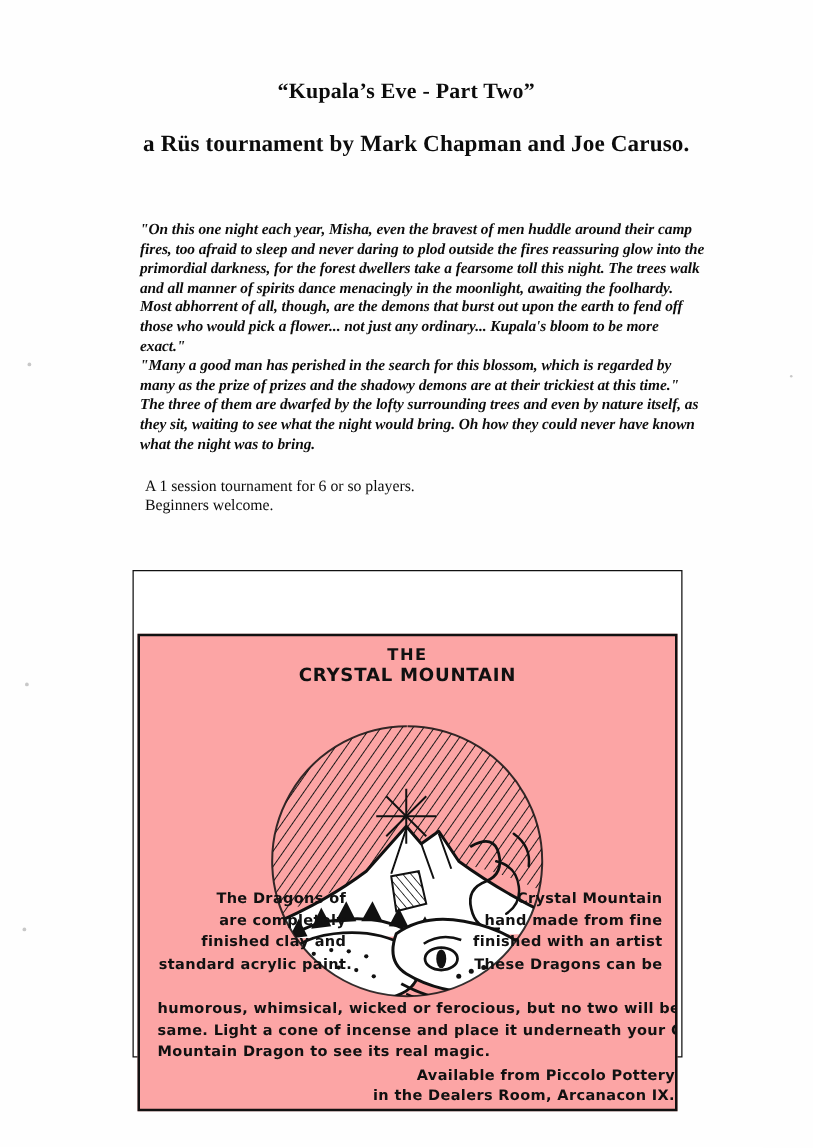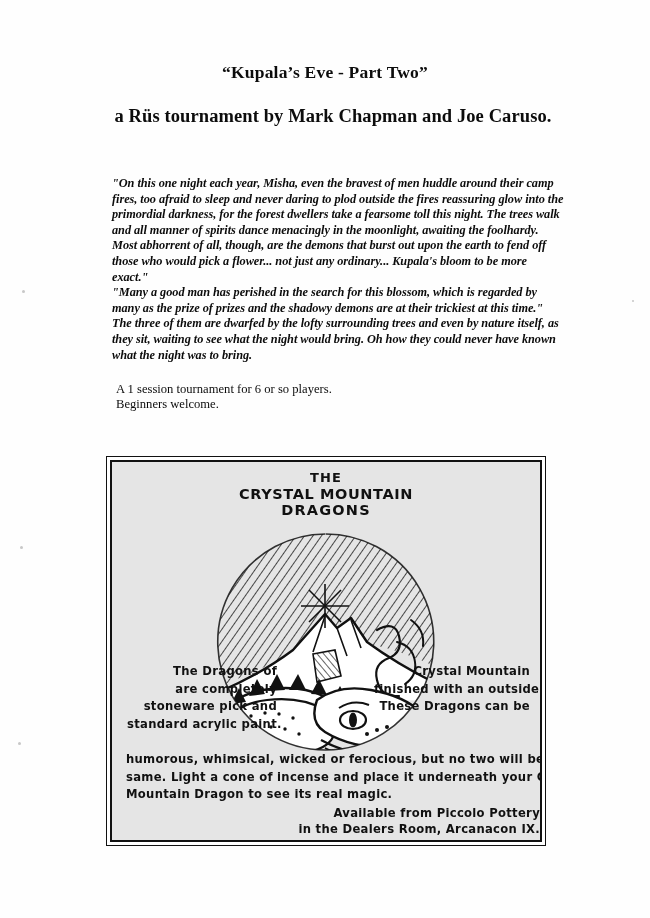--- a/index.html
+++ b/index.html
@@ -92,21 +92,22 @@
     box-sizing: border-box;
     background: #fff;
   }
   .ad-box-inner {
     width: 100%;
     height: 100%;
     border: 2.4px solid #111;
     box-sizing: border-box;
     position: relative;
     overflow: hidden;
-    background: #e5e5e5;
+    background: #fca5a5;
+    margin-top: 47px;
   }
 
   .hand {
     font-family: "DejaVu Sans", "Liberation Sans", sans-serif;
     font-weight: bold;
     color: #111;
     letter-spacing: 0.3px;
   }
 
   .ad-title {
@@ -207,21 +208,20 @@
     <span class="line">A 1 session tournament for 6 or so players.</span>
     <span class="line">Beginners welcome.</span>
   </div>
 
   <div class="ad-box">
     <div class="ad-box-inner">
 
       <div class="ad-title hand">
         <span class="line l1">THE</span>
         <span class="line l2">CRYSTAL MOUNTAIN</span>
-        <span class="line l3">DRAGONS</span>
       </div>
 
       <div class="illus">
         <svg viewBox="0 0 250 250" xmlns="http://www.w3.org/2000/svg">
           <defs>
             <clipPath id="circClip">
                 <circle cx="125" cy="118" r="108"></circle>
               </clipPath>
             <pattern id="hatch" width="7" height="7" patternTransform="rotate(35)" patternUnits="userSpaceOnUse">
               <line x1="0" y1="0" x2="0" y2="7" stroke="#111" stroke-width="1.5"></line>
@@ -311,27 +311,28 @@
             <path d="M228 178 q12 -10 18 2 q-8 4 -12 10 z" fill="#fff" stroke="#111" stroke-width="2"></path>
           </g>
 
           <path d="M125 10 a108 108 0 1 1 -0.5 0" fill="none" stroke="#111" stroke-width="1.6" opacity="0.85"></path>
         </svg>
       </div>
 
       <div class="ad-col-left hand">
         <span class="line">The Dragons of</span>
         <span class="line">are completely</span>
-        <span class="line">stoneware pick and</span>
+        <span class="line">finished clay and</span>
         <span class="line">standard acrylic paint.</span>
       </div>
 
       <div class="ad-col-right hand">
         <span class="line">Crystal Mountain</span>
-        <span class="line">finished with an outside</span>
+        <span class="line">hand made from fine</span>
+        <span class="line">finished with an artist</span>
         <span class="line">These Dragons can be</span>
       </div>
 
       <div class="ad-full hand">
         <span class="line">humorous, whimsical, wicked or ferocious, but no two will be the</span>
         <span class="line">same. Light a cone of incense and place it underneath your Crystal</span>
         <span class="line">Mountain Dragon to see its real magic.</span>
       </div>
 
       <div class="ad-footer hand">

